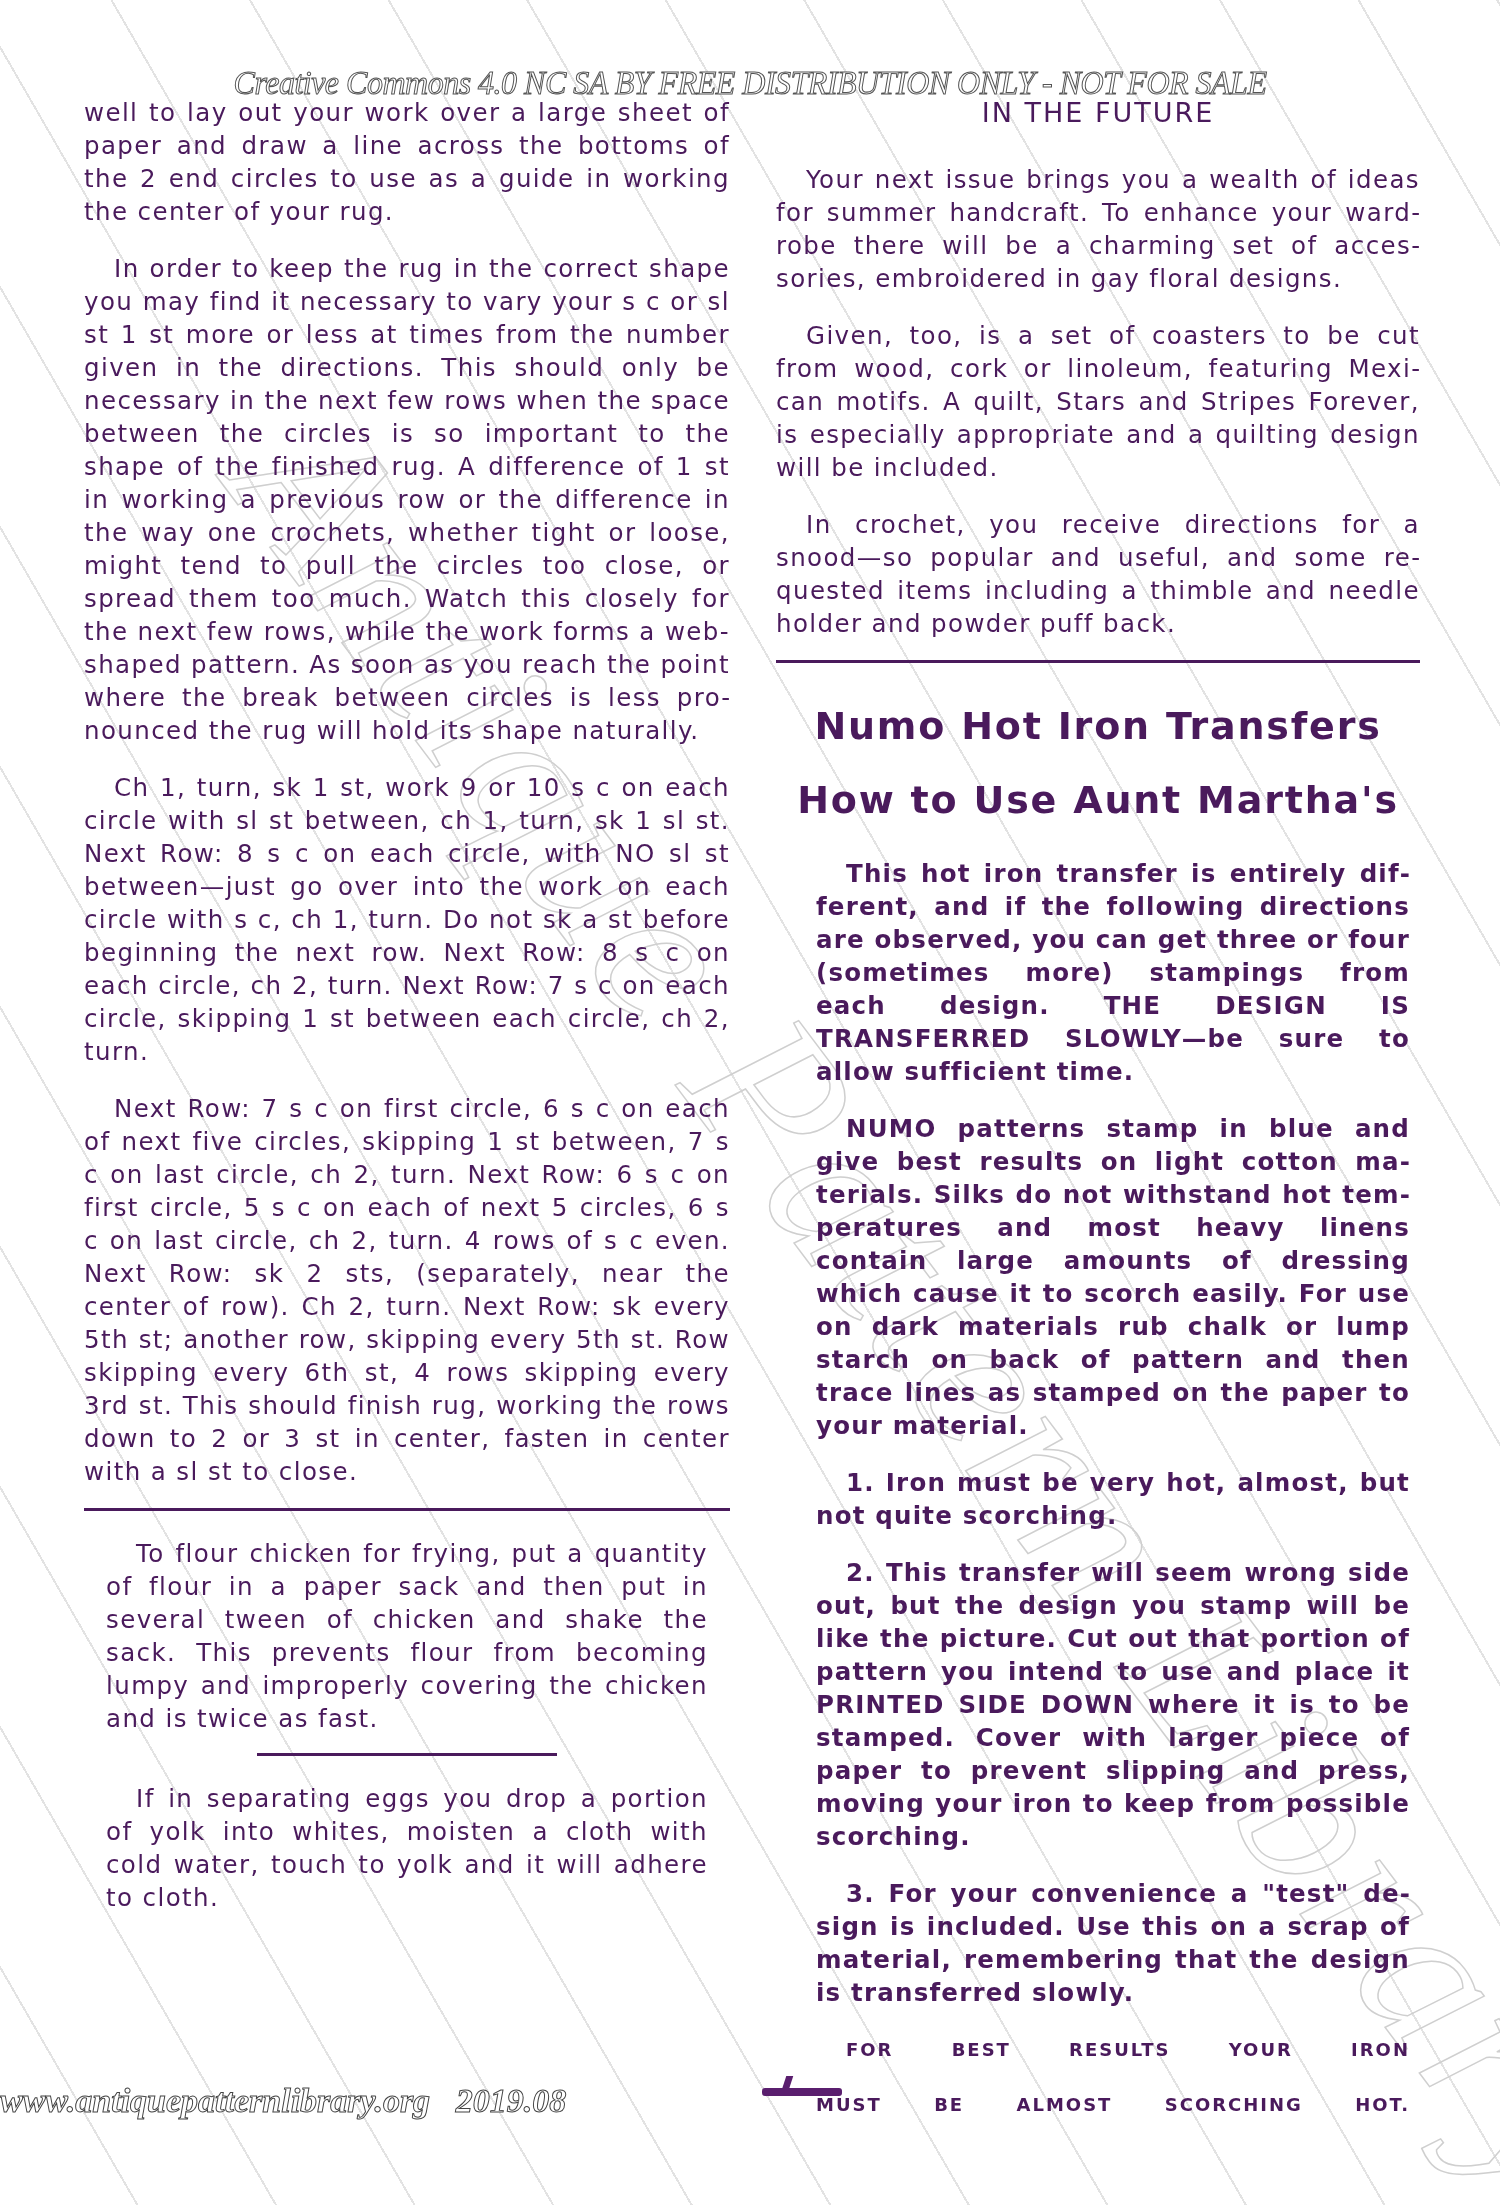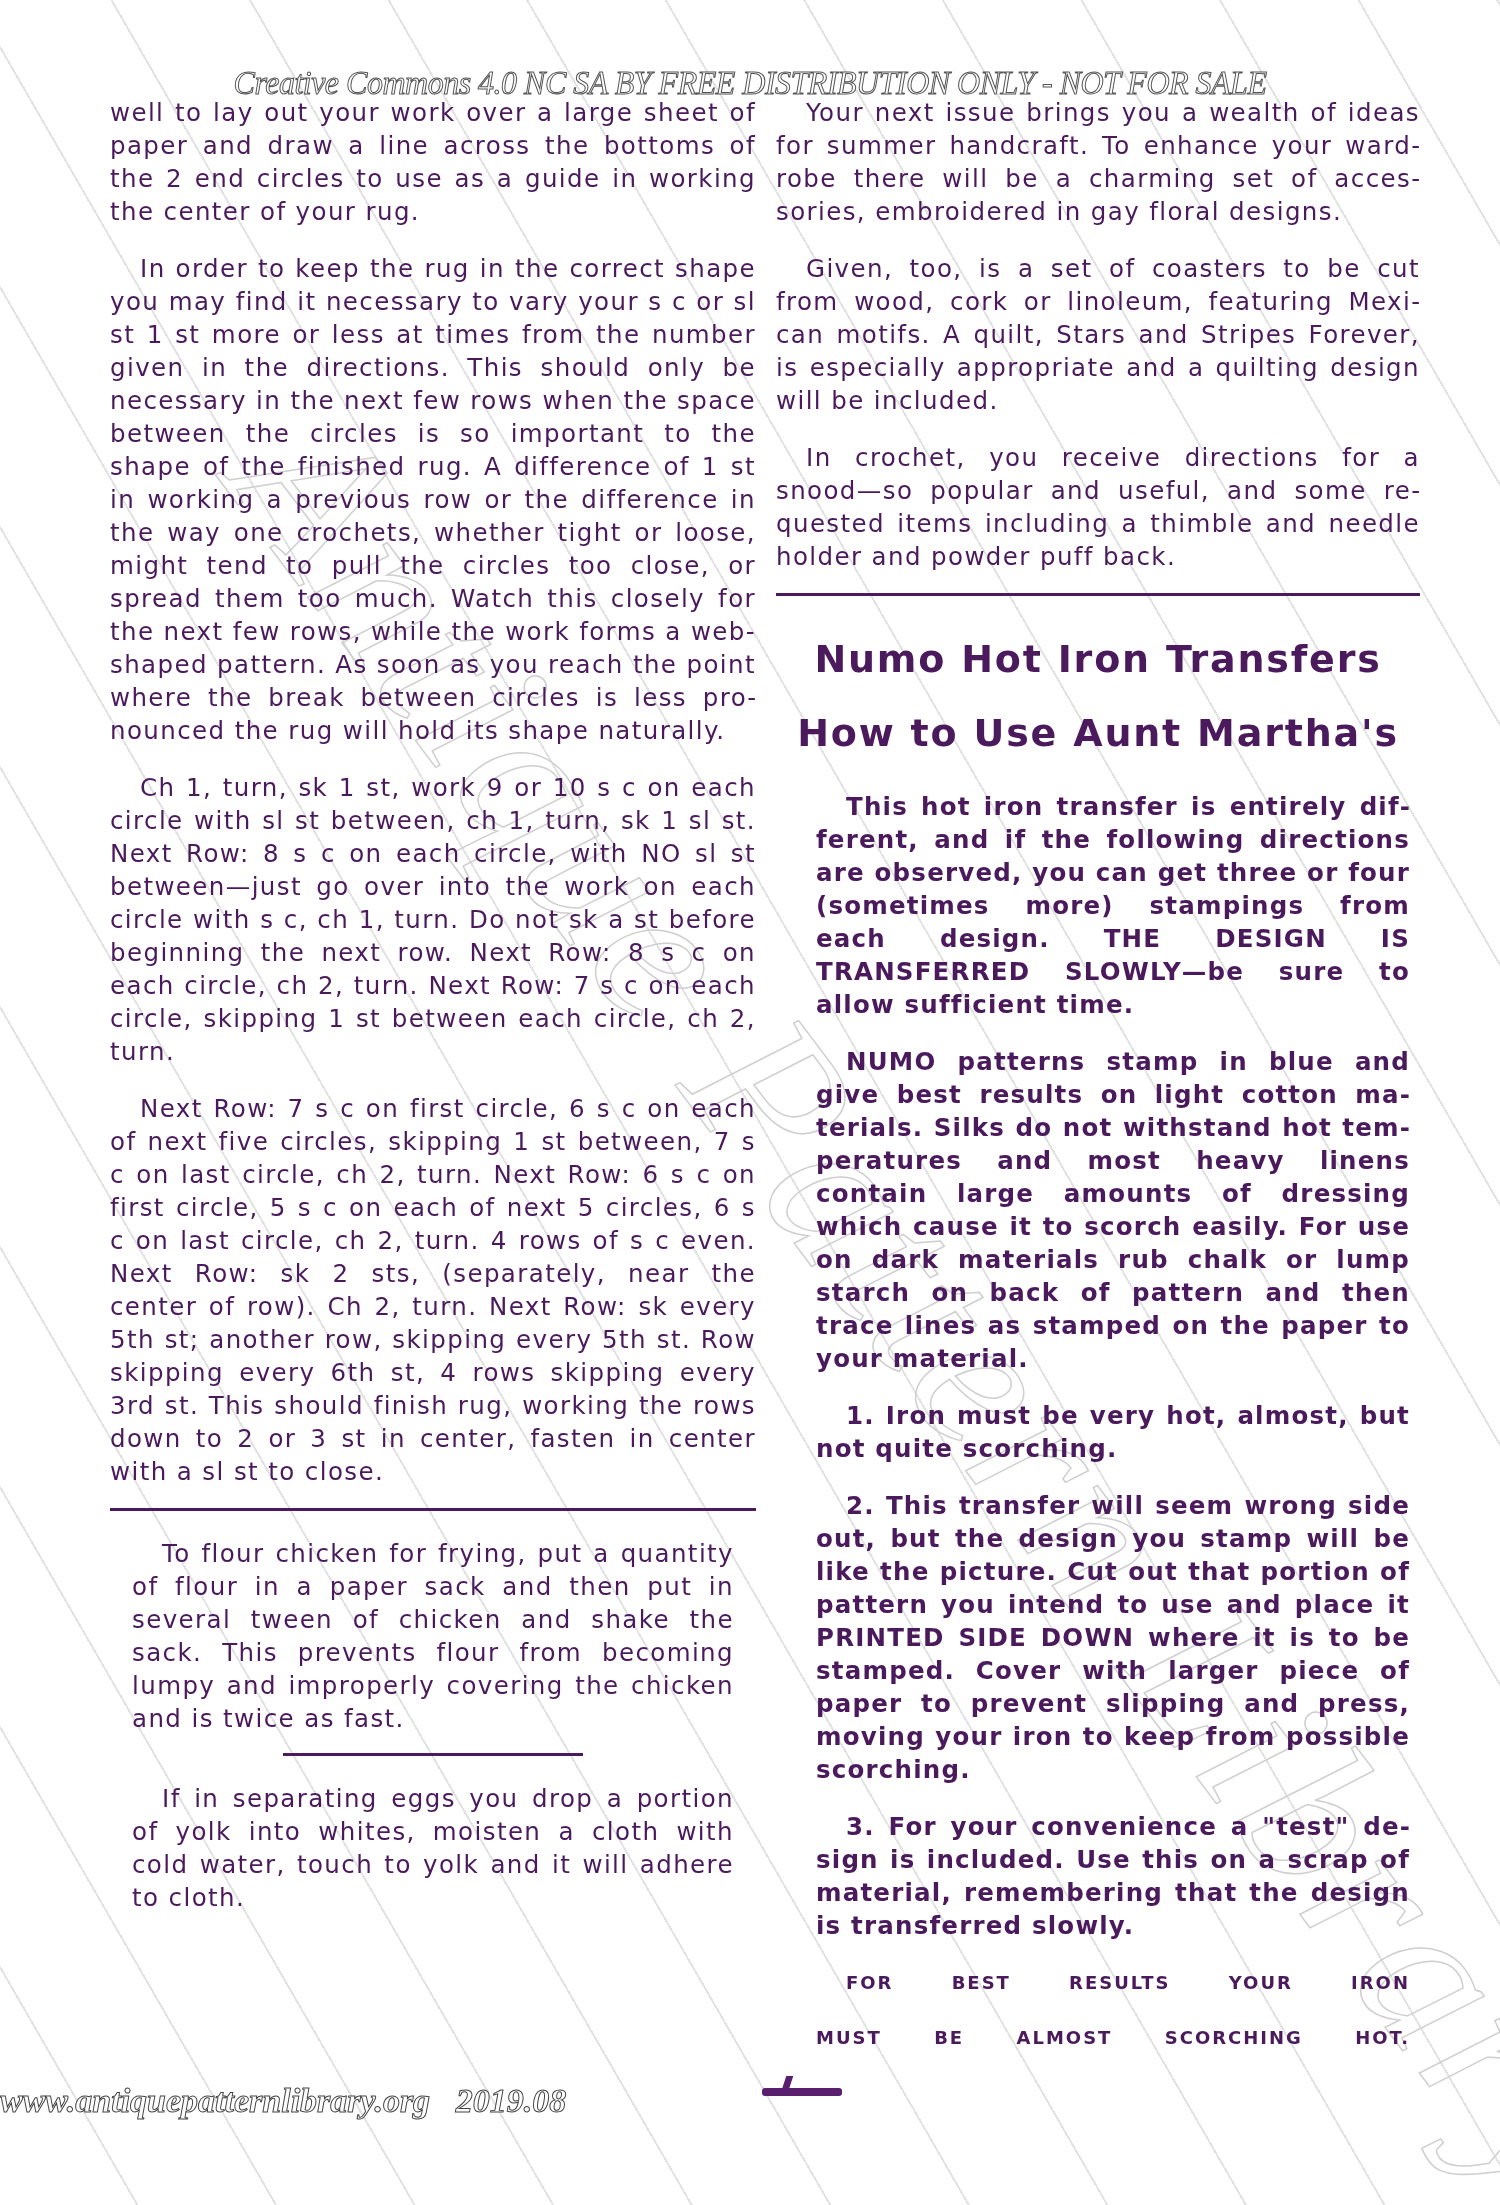--- a/index.html
+++ b/index.html
@@ -27,21 +27,21 @@
     font-family: "Liberation Serif", serif; font-style: italic;
     font-size: 32px; color: #ffffff;
     -webkit-text-stroke: 1px #555; letter-spacing: -0.5px;
     transform: scaleY(1.05);
   }
   .col {
     position: absolute; top: 96px;
     font-size: 24.5px; line-height: 33px; letter-spacing: 1.4px;
     text-align: justify;
   }
-  .col.left { left: 84px; width: 646px; margin-left: 26px; }
+  .col.left { left: 84px; width: 646px; }
   .col.right { left: 776px; width: 644px; }
   .col p { margin: 0 0 24px 0; text-indent: 30px; hyphens: manual; }
   .col p.noindent { text-indent: 0; }
   .col p.tight { margin-bottom: 0; }
   .section-heading {
     text-align: center; font-size: 27px; letter-spacing: 2px; margin: 0 0 34px 0;
   }
   .rule {
     border: 0; border-top: 3px solid #4a1a5c; margin: 20px 0 26px 0;
   }
@@ -87,20 +87,21 @@
   <p class="tight">Next Row: 7 s c on first circle, 6 s c on each of next five circles, skipping 1 st be­tween, 7 s c on last circle, ch 2, turn. Next Row: 6 s c on first circle, 5 s c on each of next 5 circles, 6 s c on last circle, ch 2, turn. 4 rows of s c even. Next Row: sk 2 sts, (separately, near the center of row). Ch 2, turn. Next Row: sk every 5th st; an­other row, skipping every 5th st. Row skip­ping every 6th st, 4 rows skipping every 3rd st. This should finish rug, working the rows down to 2 or 3 st in center, fasten in cen­ter with a sl st to close.</p>
   <hr class="rule">
   <div class="box-left">
     <p class="tight">To flour chicken for frying, put a quantity of flour in a paper sack and then put in several tween of chicken and shake the sack. This prevents flour from becoming lumpy and improperly covering the chicken and is twice as fast.</p>
     <hr class="rule short">
     <p class="tight">If in separating eggs you drop a por­tion of yolk into whites, moisten a cloth with cold water, touch to yolk and it will adhere to cloth.</p>
   </div>
 </div>
 
 <div class="col right">
+  <div class="section-heading">IN THE FUTURE</div>
   <p>Your next issue brings you a wealth of ideas for summer handcraft. To enhance your ward­robe there will be a charming set of acces­sories, embroidered in gay floral designs.</p>
   <p>Given, too, is a set of coasters to be cut from wood, cork or linoleum, featuring Mexi­can motifs. A quilt, Stars and Stripes For­ever, is especially appropriate and a quilt­ing design will be included.</p>
   <p class="tight">In crochet, you receive directions for a snood—so popular and useful, and some re­quested items including a thimble and needle holder and powder puff back.</p>
   <hr class="rule">
   <div class="howto-title">
     <div>Numo Hot Iron Transfers</div>
     <div>How to Use Aunt Martha's</div>
   </div>
   <div class="howto">
     <p>This hot iron transfer is entirely dif­ferent, and if the following directions are observed, you can get three or four (sometimes more) stampings from each design. THE DESIGN IS TRANSFERRED SLOWLY—be sure to allow sufficient time.</p>

